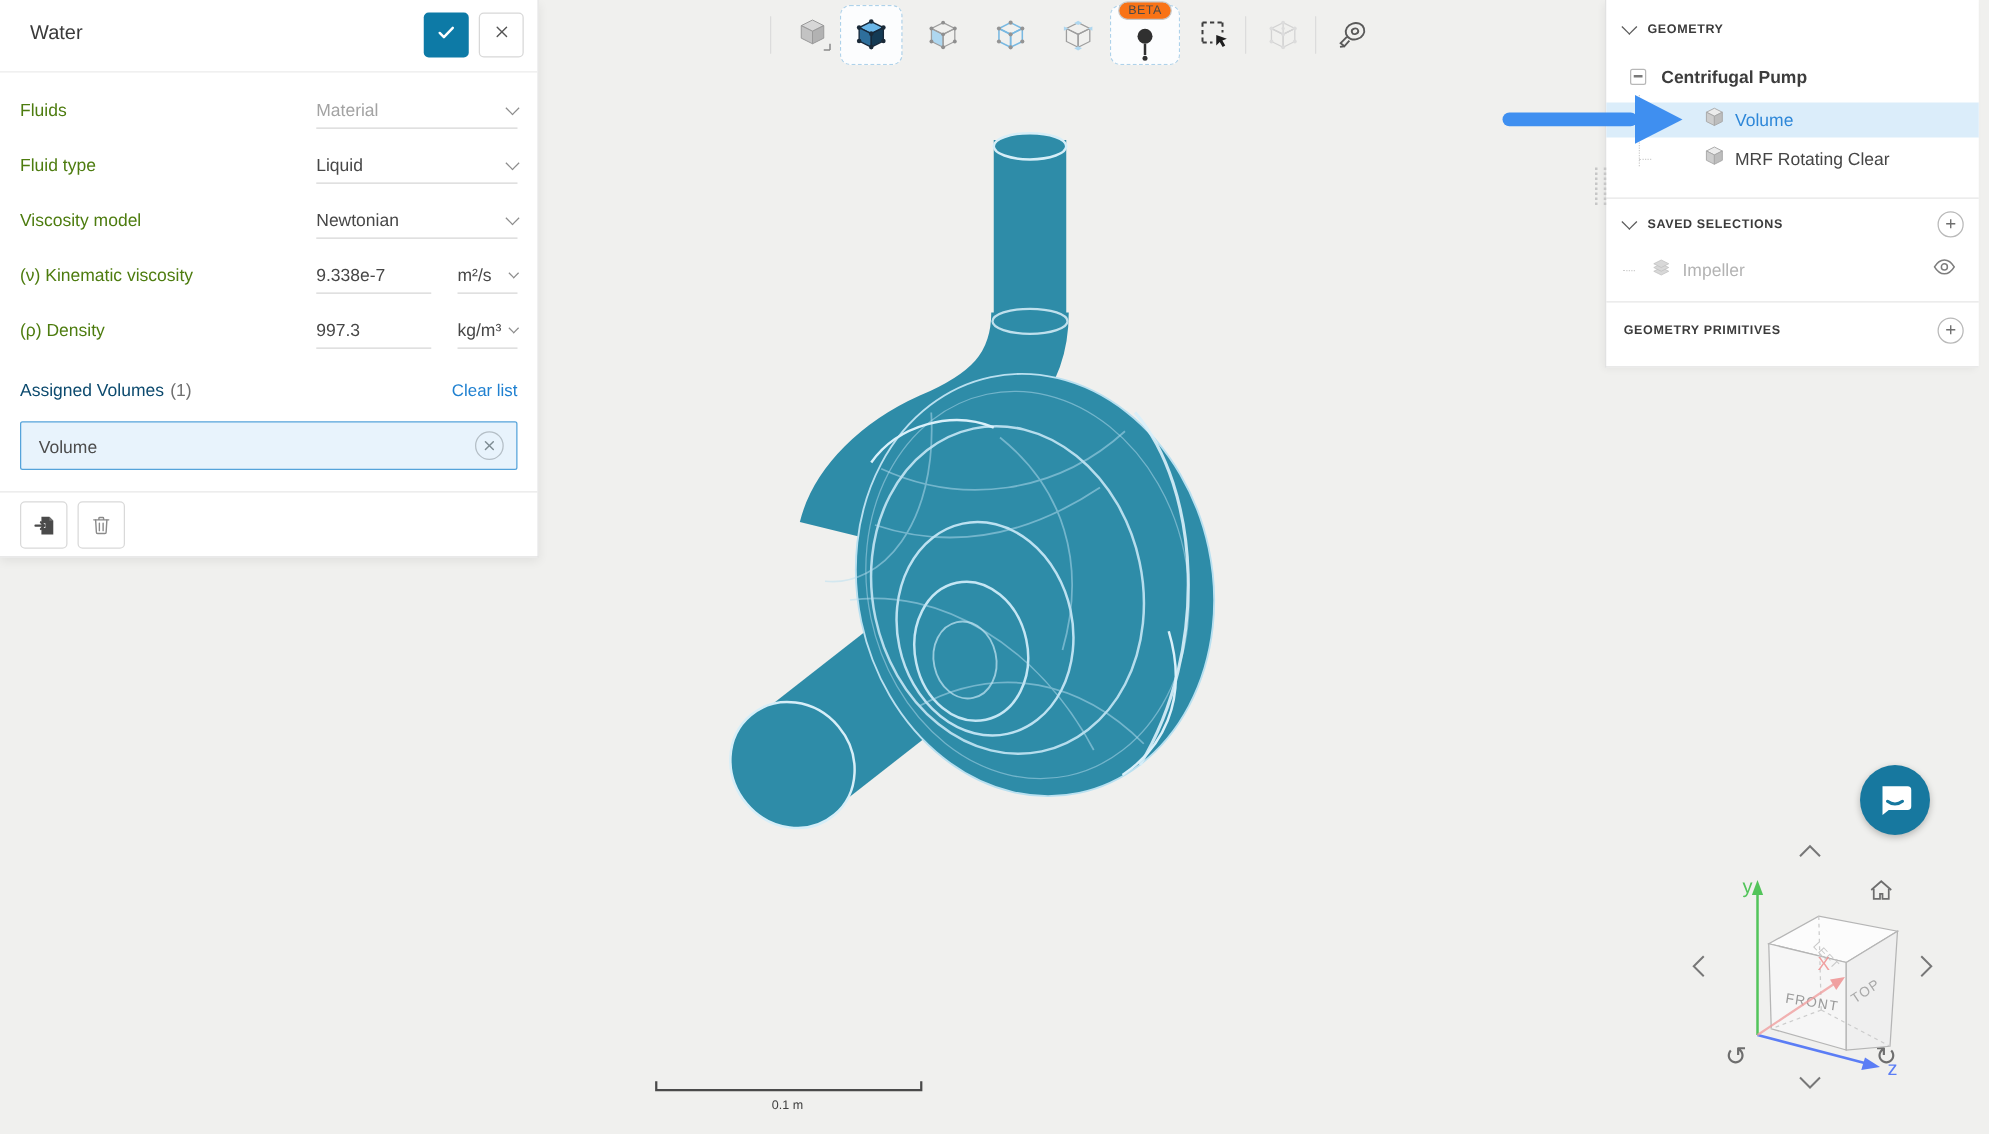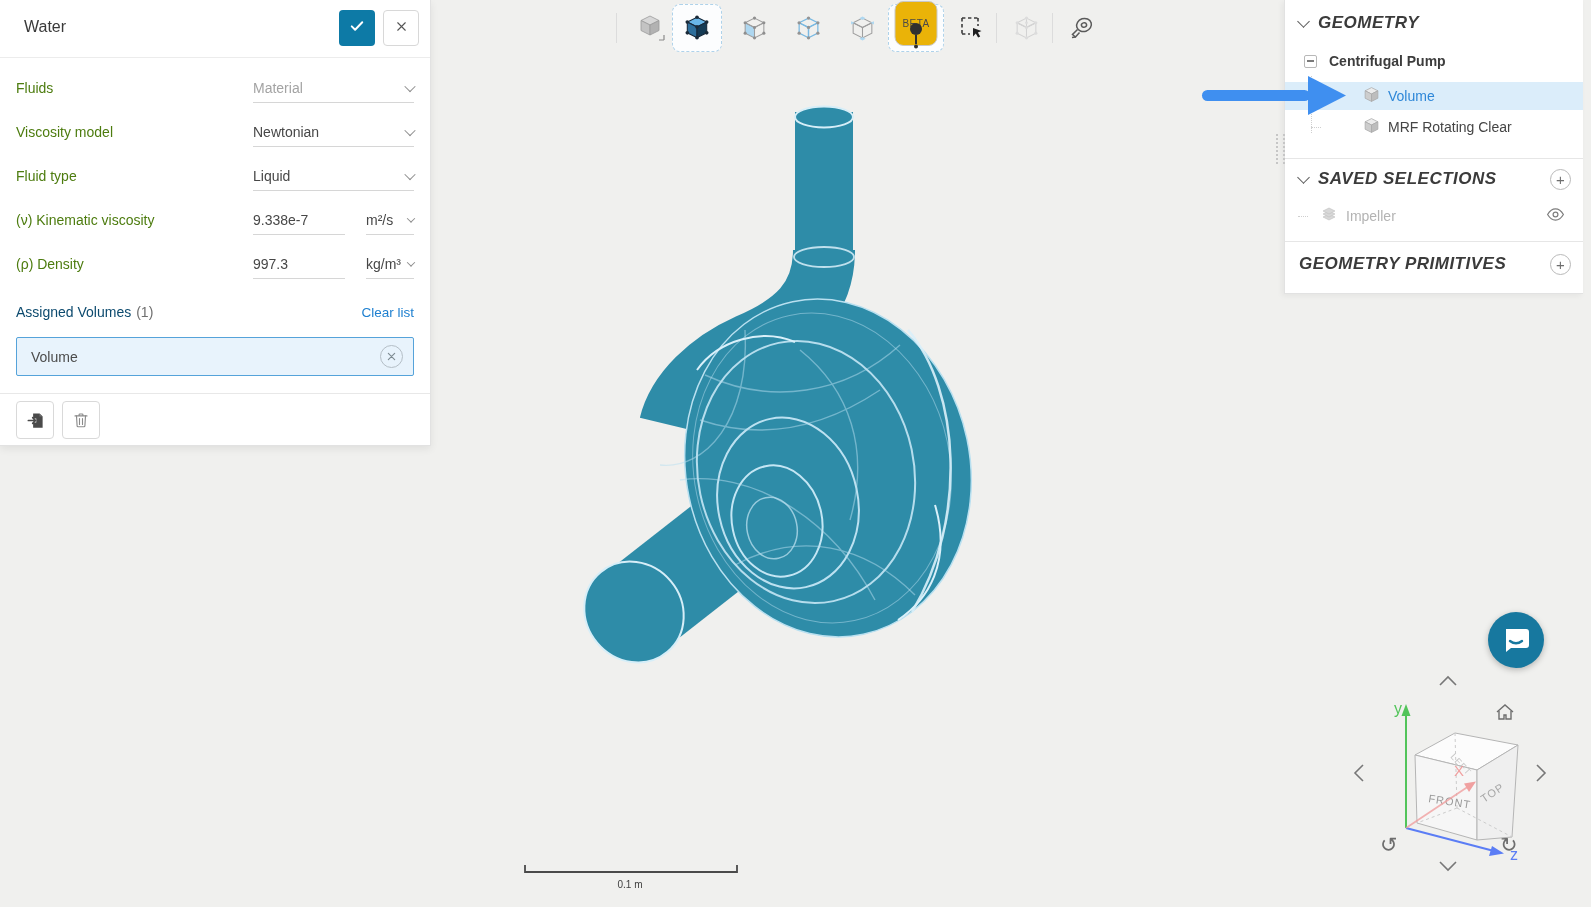--- a/index.html
+++ b/index.html
@@ -45,31 +45,31 @@
     display:flex;align-items:center;justify-content:center;cursor:pointer;}
   
   .toolbar{left:600px;top:0;width:520px;height:56px;z-index:10;}
   .tb-sep{position:absolute;top:13px;width:1px;height:30px;background:#dcdcdc;}
   .tb-btn{position:absolute;top:6px;width:44px;height:44px;display:flex;align-items:center;
     justify-content:center;cursor:pointer;border-radius:8px;box-sizing:border-box;}
   .tb-btn.selected{top:4px;height:48px;background:#fcfdfe;border:1px dashed #aed2ea;}
   .tb-beta{position:absolute;top:4px;width:56px;height:48px;background:#fcfdfe;
     border:1px dashed #aed2ea;border-radius:8px;box-sizing:border-box;cursor:pointer;}
   .beta-pill{position:absolute;top:-4px;left:50%;transform:translateX(-50%);
-    background:#eab308;border:1px solid #c8c8c8;border-radius:9px;padding:16px 7px;
+    background:#f97316;border:1px solid #c8c8c8;border-radius:9px;padding:1px 7px;
     font-size:10px;color:#4a4a4a;letter-spacing:.4px;}
   .beta-pin{position:absolute;left:50%;top:17px;transform:translateX(-50%);}
   
   .right-panel{left:1284px;top:0;width:299px;height:294px;background:#fff;
     border-left:1px solid #e2e2e2;border-bottom:1px solid #e2e2e2;
     box-shadow:-2px 2px 6px rgba(0,0,0,.05);z-index:10;box-sizing:border-box;}
   .rp-section-head{display:flex;align-items:center;height:46px;padding:0 12px;}
   .rp-chev{width:8px;height:8px;border-right:1.6px solid #5a5a5a;border-bottom:1.6px solid #5a5a5a;
     transform:rotate(45deg);margin:0 10px 3px 2px;cursor:pointer;}
-  .rp-title{font-size:17px;font-weight:600;letter-spacing:.5px;color:#3b3b3b;font-style:italic;}
+  .rp-title{font-size:10px;font-weight:600;letter-spacing:.5px;color:#3b3b3b;}
   .tree-row{position:relative;display:flex;align-items:center;height:28px;cursor:pointer;}
   .tree-row.sel{background:#dbedfa;}
   .expander{width:13px;height:13px;border:1px solid #b8b8b8;border-radius:2px;background:#fff;
     display:flex;align-items:center;justify-content:center;cursor:pointer;box-sizing:border-box;}
   .minus{width:7px;height:1.5px;background:#7a7a7a;}
   .tree-label{font-size:14px;color:#454545;}
   .tree-label.bold{font-weight:700;color:#3d3d3d;}
   .tree-label.blue{color:#2e87d8;}
   .tree-label.dim{color:#b3b3b3;}
   .connector{position:absolute;border-left:1px dotted #cfcfcf;width:0;}
@@ -150,31 +150,31 @@
   <div class="lp-body">
     <div class="form-row">
       <div class="form-label">Fluids</div>
       <div class="field field-full">
         <span class="placeholder">Material</span>
         <span class="grow"></span>
           <span class="chev"></span>
       </div>
     </div>
     <div class="form-row">
+      <div class="form-label">Fluid type</div>
+      <div class="field field-full">
+        <span>Liquid</span>
+        <span class="grow"></span>
+          <span class="chev"></span>
+      </div>
+    </div>
+    <div class="form-row">
       <div class="form-label">Viscosity model</div>
       <div class="field field-full">
         <span>Newtonian</span>
-        <span class="grow"></span>
-          <span class="chev"></span>
-      </div>
-    </div>
-    <div class="form-row">
-      <div class="form-label">Fluid type</div>
-      <div class="field field-full">
-        <span>Liquid</span>
         <span class="grow"></span>
           <span class="chev"></span>
       </div>
     </div>
     <div class="form-row">
       <div class="form-label">(ν) Kinematic viscosity</div>
       <div class="field field-val">
         <span>9.338e-7</span>
       </div>
       <div class="field field-unit">

